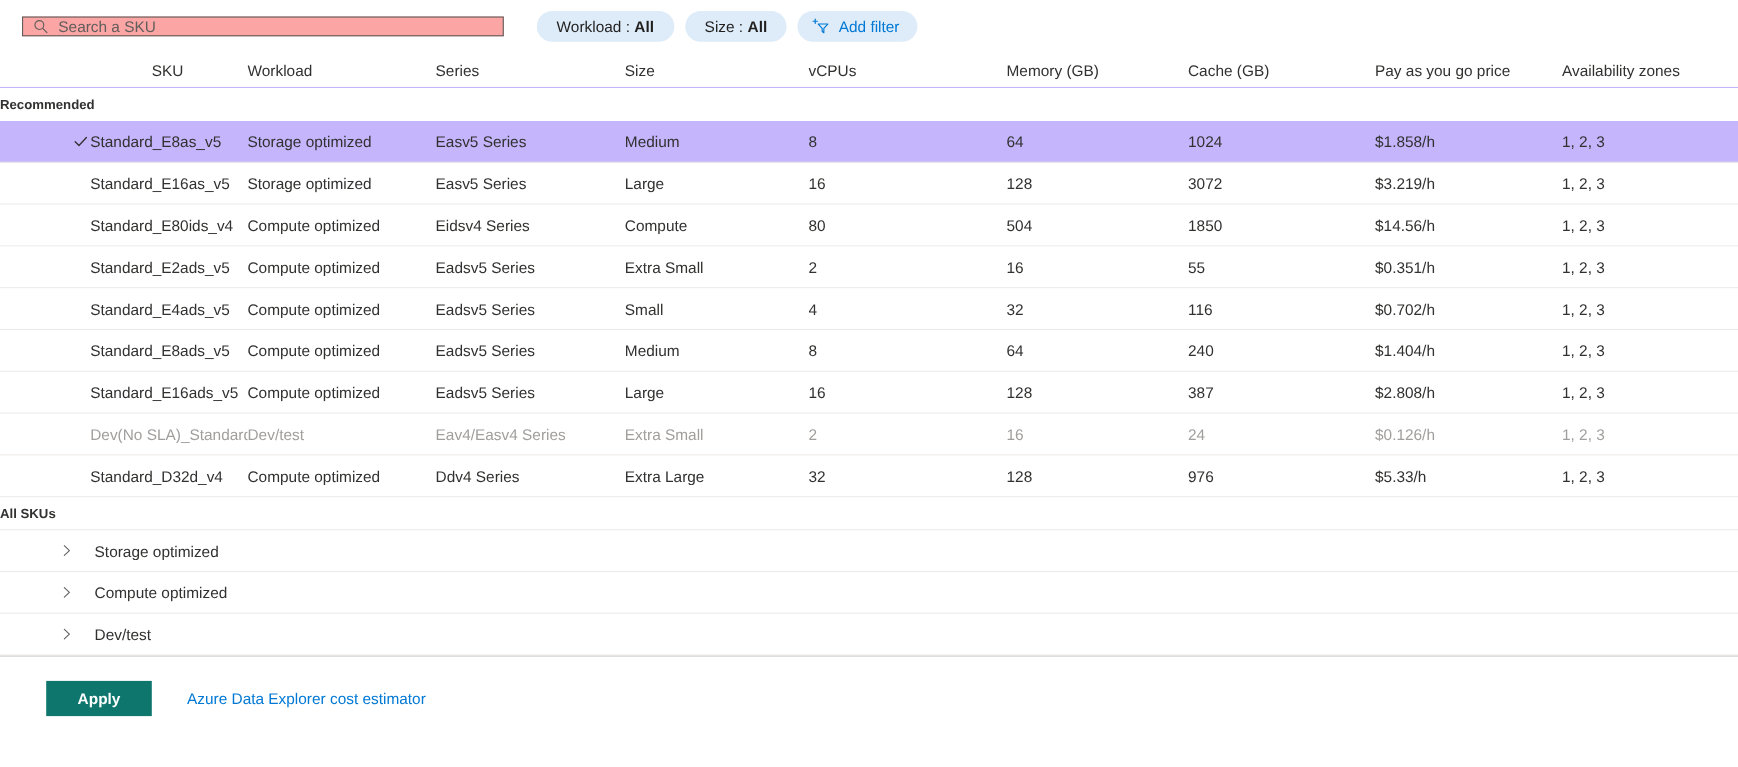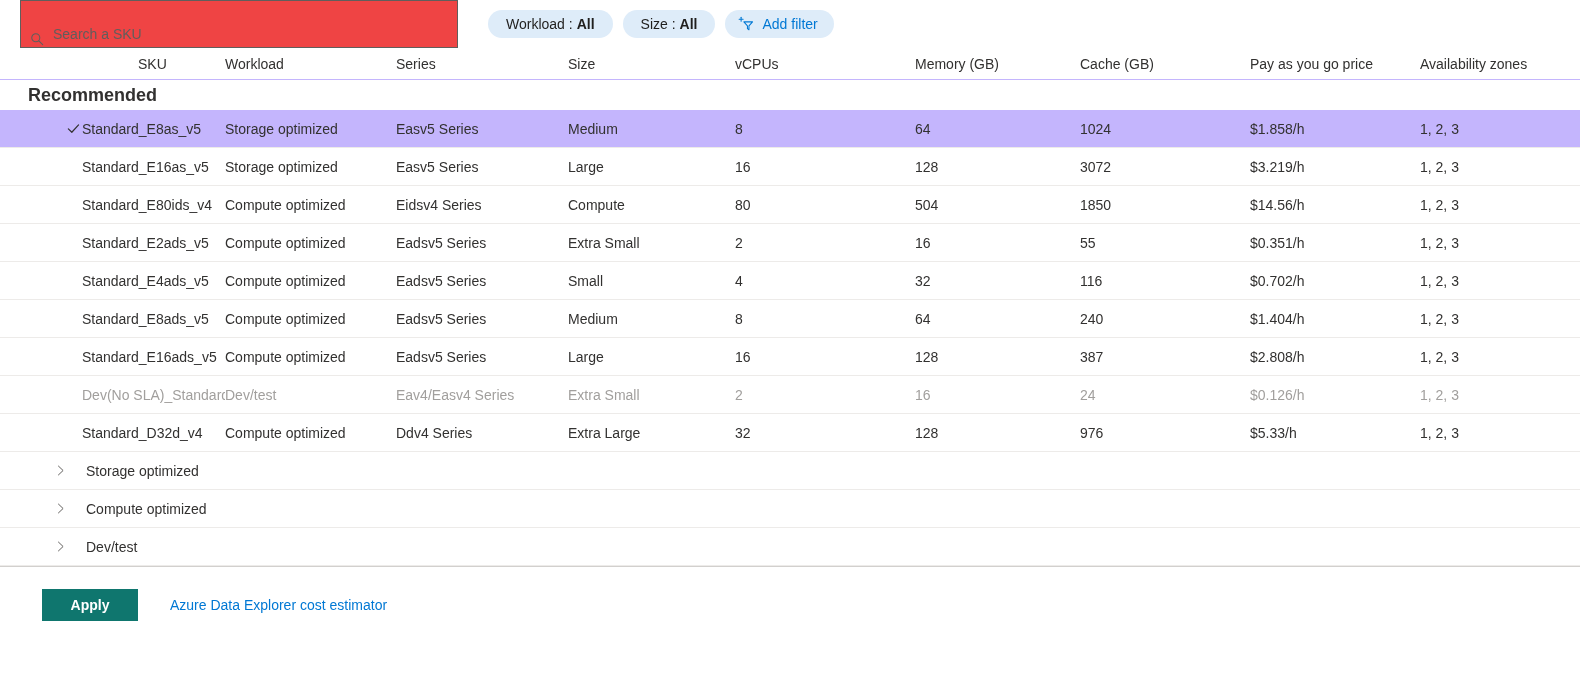--- a/index.html
+++ b/index.html
@@ -15,25 +15,25 @@
   
   .toolbar {
     display: flex;
     align-items: center;
     height: 48px;
     padding: 0 0 0 20px;
   }
   .search-box {
     position: relative;
     width: 438px;
-    height: 48px;
+    height: 18px;
     border: 1px solid #605e5c;
-    background: #ef4444;
-    display: flex;
-    align-items: flex-end;
+    background: #fca5a5;
+    display: flex;
+    align-items: center;
     padding: 0 8px;
   }
   .search-icon {
     flex: 0 0 auto;
     width: 16px; height: 16px;
     margin-right: 6px;
     color: #605e5c;
     display: flex; align-items: center; justify-content: center;
   }
   .search-input {
@@ -92,24 +92,23 @@
     font-size: 14px;
     color: #323130;
     cursor: pointer;
   }
   .row.data.selected { background: #c4b5fd; }
   .row.data.disabled { color: #a19f9d; cursor: default; }
 
   .row.group-title {
     height: 30px;
     border-bottom: none;
-    font-size: 18px;
+    font-size: 12px;
     font-weight: bold;
     color: #323130;
-    padding-left: 28px;
     align-items: center;
   }
   .row.group-title.allsku { border-bottom: 1px solid #edebe9; }
 
   .row.expander {
     height: 38px;
     font-size: 14px;
     color: #323130;
     cursor: pointer;
     padding-left: 52px;
@@ -347,20 +346,21 @@
         <div class="c c-series">Ddv4 Series</div>
         <div class="c c-size">Extra Large</div>
         <div class="c c-vcpu">32</div>
         <div class="c c-mem">128</div>
         <div class="c c-cache">976</div>
         <div class="c c-price">$5.33/h</div>
         <div class="c c-zones">1, 2, 3</div>
       </div>
     </div>
 
+  <div class="row group-title allsku">All SKUs</div>
 
   <div id="groups-host">
       <div class="row expander">
         <span class="chev">
           <svg width="13" height="13" viewBox="0 0 16 16" fill="none" stroke="#605e5c" stroke-width="1.2">
             <polyline points="5.5,2.6 11.2,8 5.5,13.4" stroke-linecap="round" stroke-linejoin="round"></polyline>
           </svg>
         </span>
         <span class="exp-label">Storage optimized</span>
       </div>

